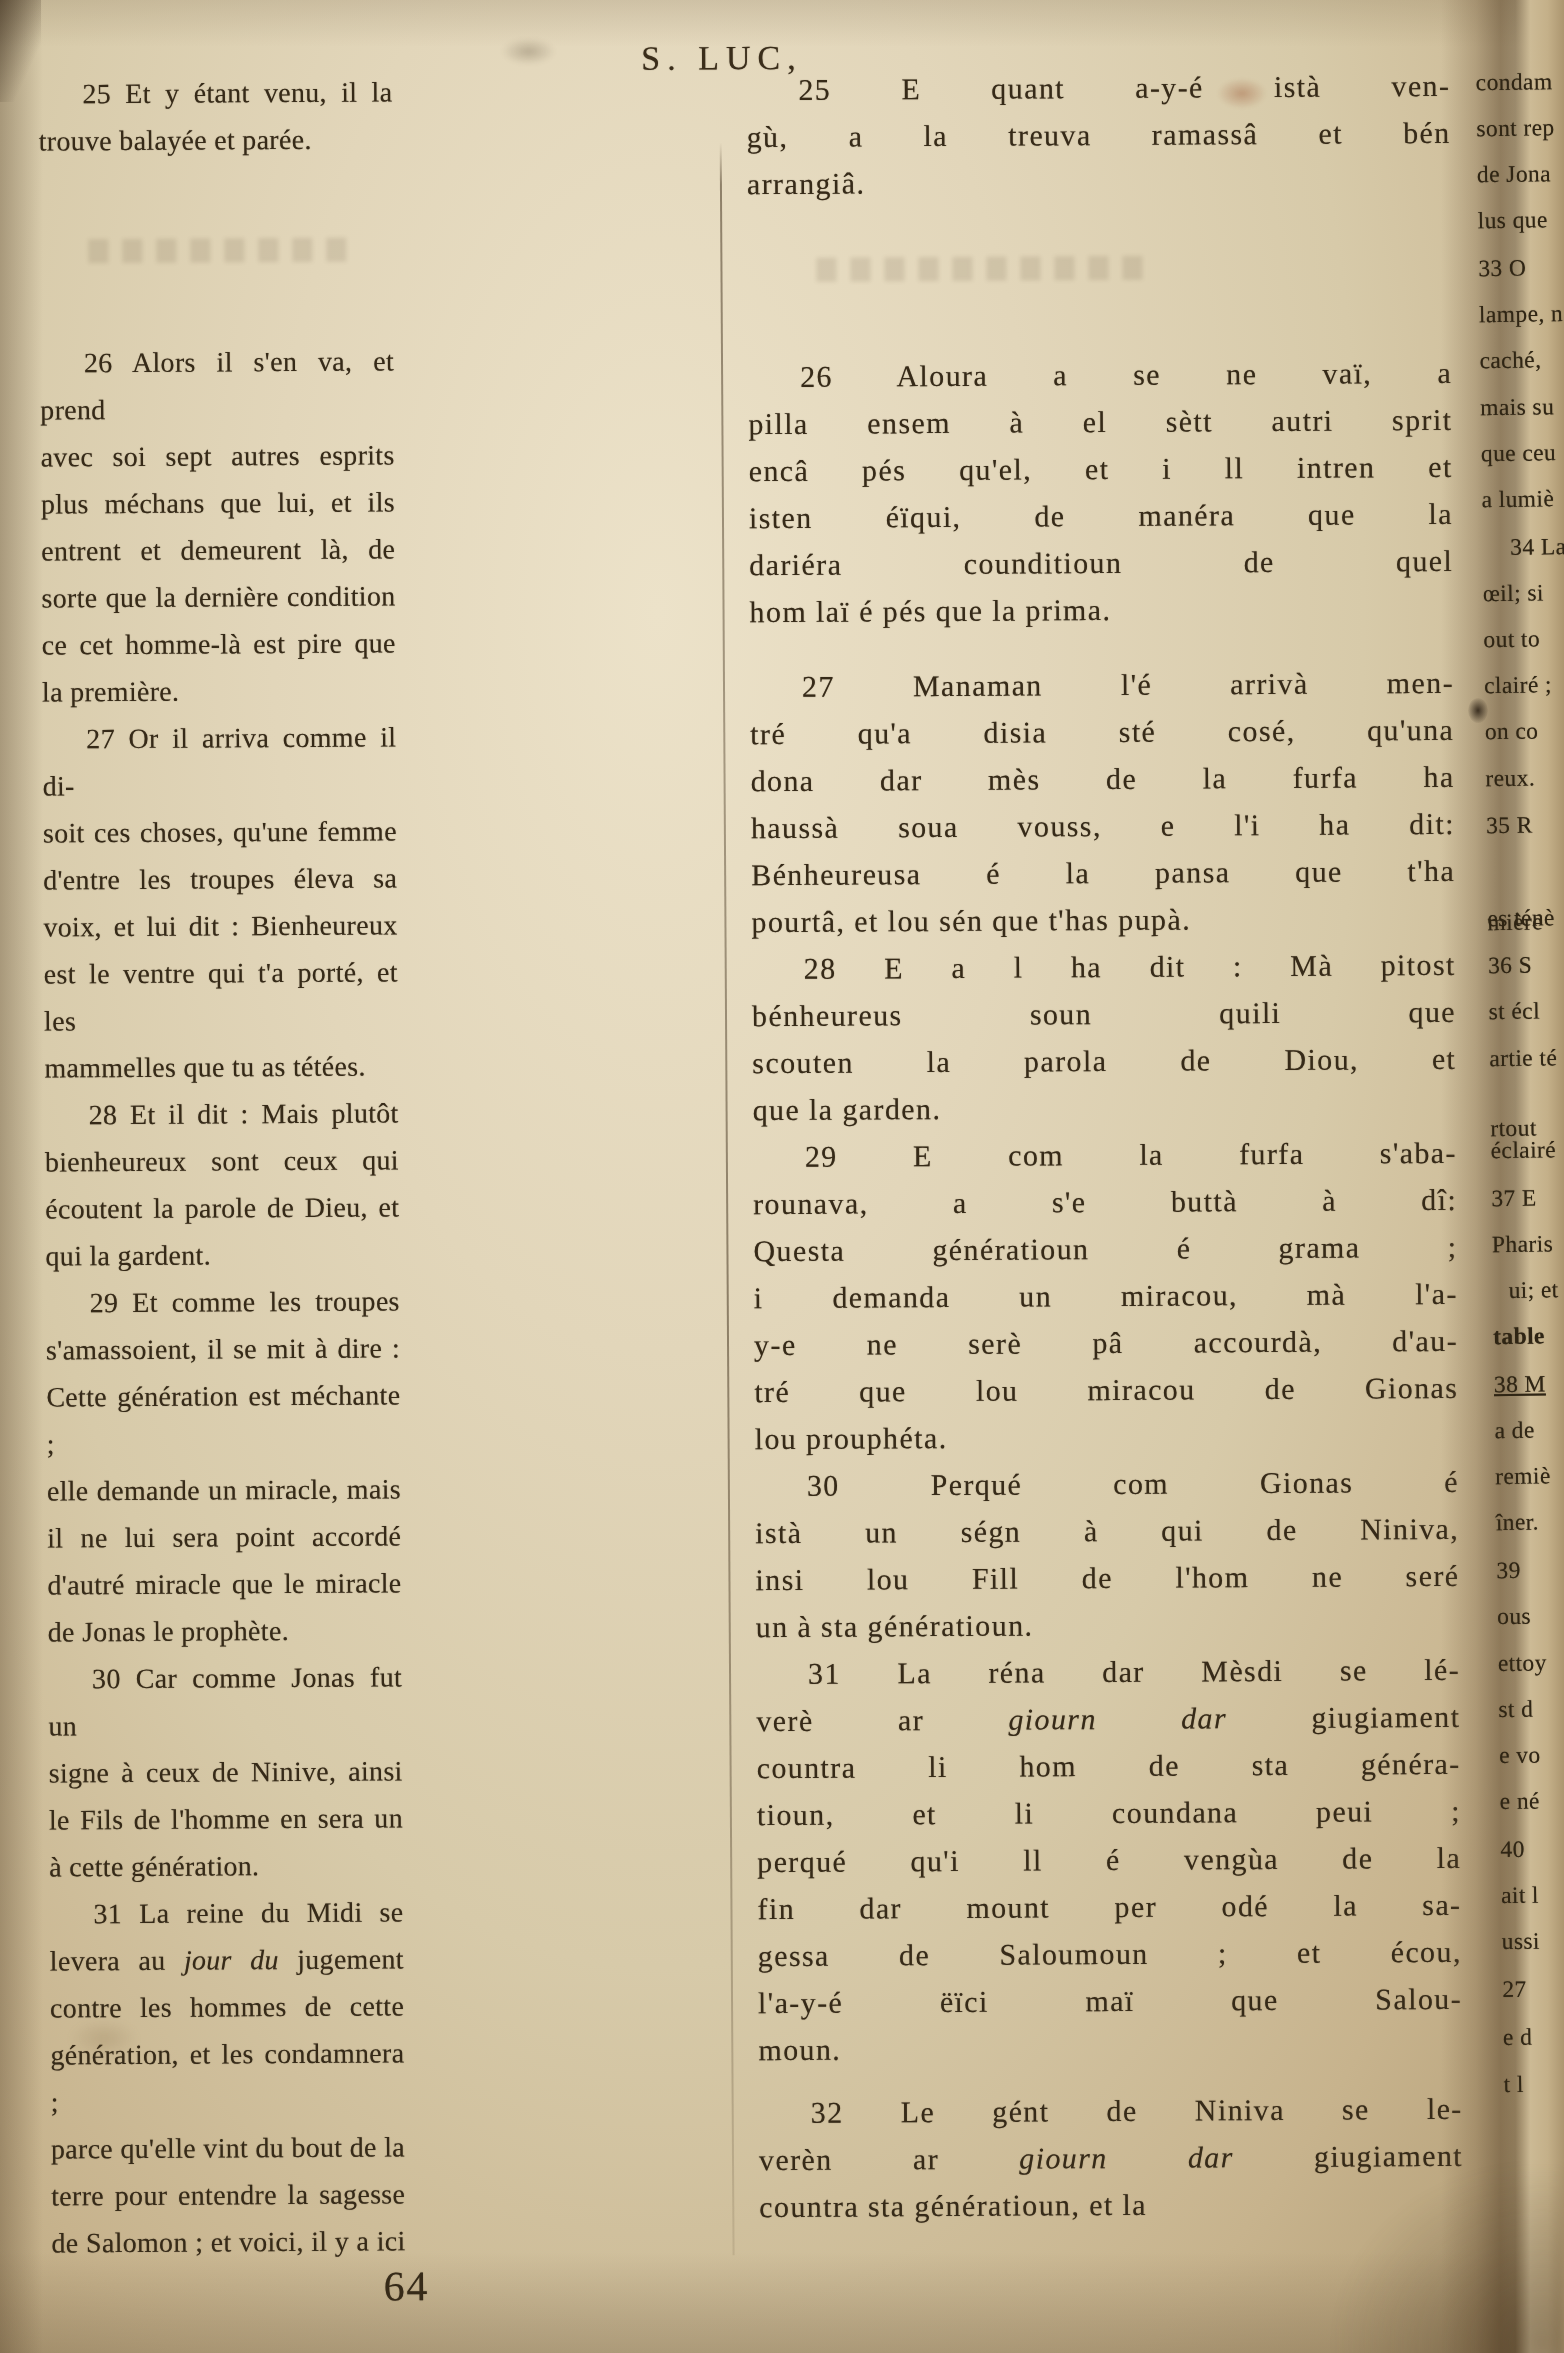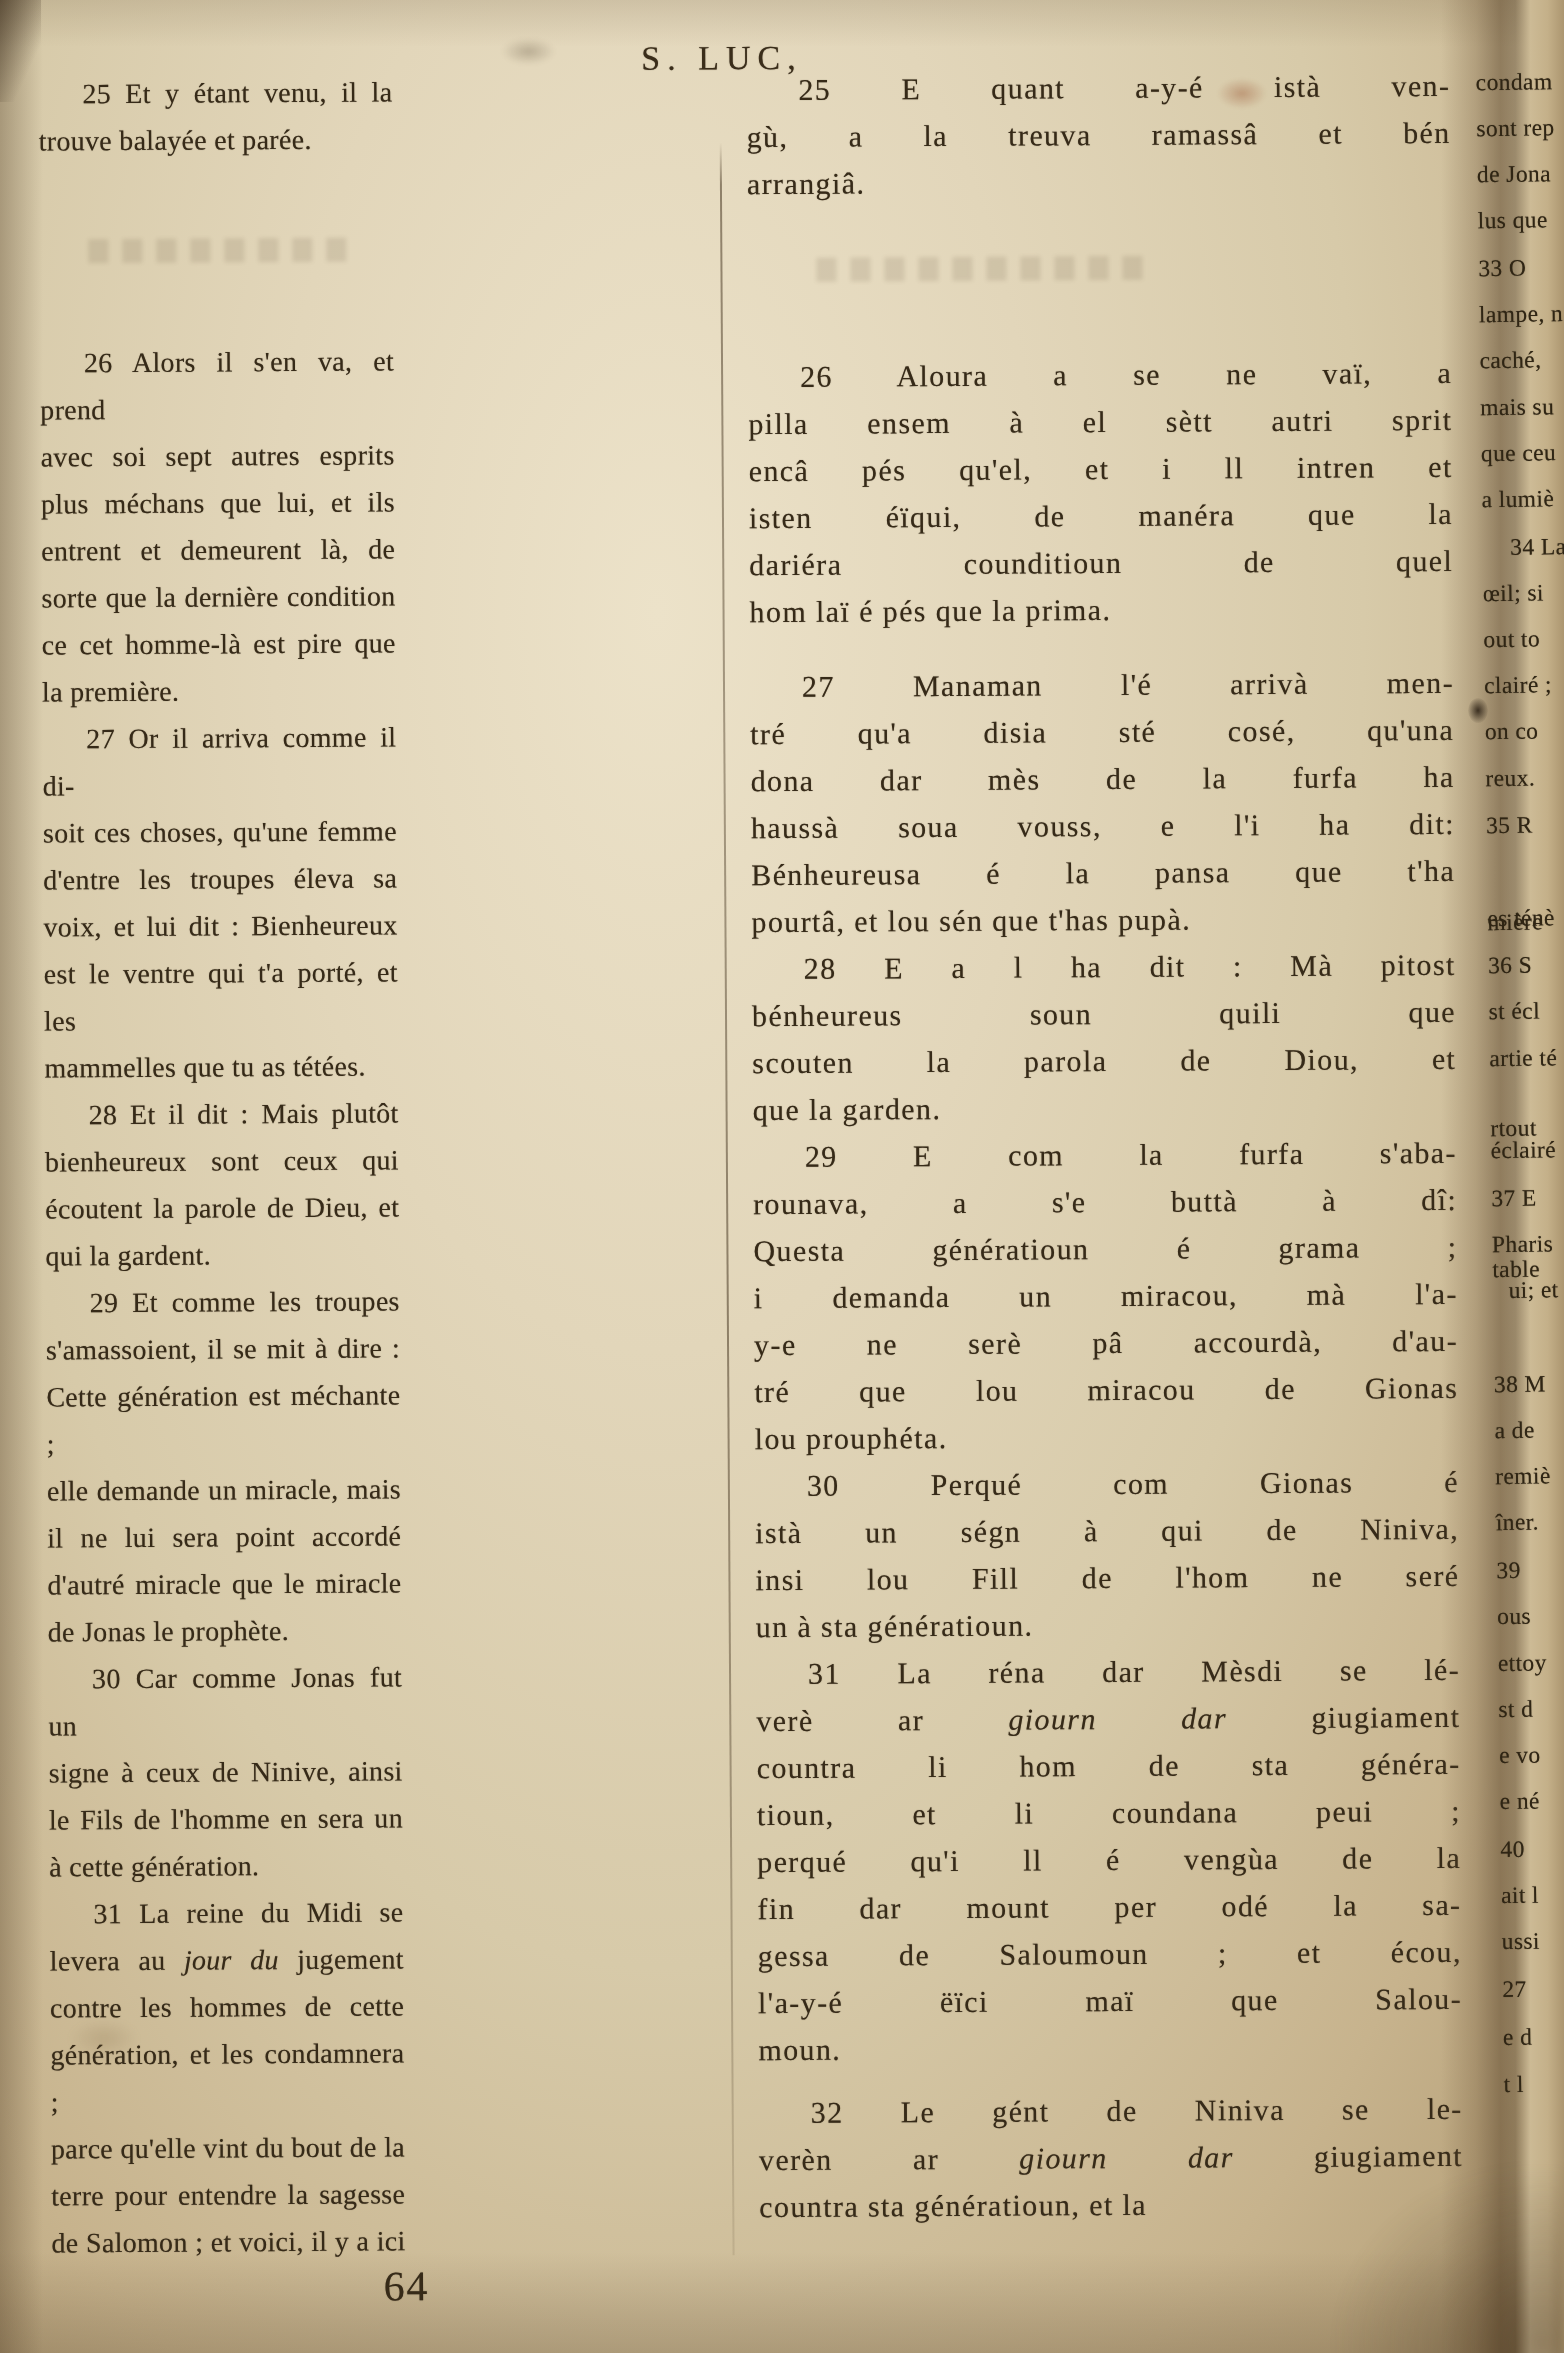--- a/index.html
+++ b/index.html
@@ -225,22 +225,22 @@
         <div class="frag" style="top: 909px;">mière</div>
         <div class="frag" style="top: 905px;">es ténè</div>
         <div class="frag" style="top: 952px;">36 S</div>
         <div class="frag" style="top: 998px;">st écl</div>
         <div class="frag" style="top: 1045px;">artie té</div>
         <div class="frag" style="top: 1091px; margin-top: 24px;">rtout</div>
         <div class="frag" style="top: 1137px;">éclairé</div>
         <div class="frag" style="top: 1185px;">37 E</div>
         <div class="frag" style="top: 1231px;">Pharis</div>
         <div class="frag" style="top: 1277px; margin-left: 16px;">ui; et</div>
-        <div class="frag" style="top: 1256px;">table</div>
-        <div class="frag" style="top: 1371px;">38 M</div>
+        <div class="frag" style="top: 1323px; font-weight: bold;">table</div>
+        <div class="frag" style="top: 1371px; text-decoration: underline;">38 M</div>
         <div class="frag" style="top: 1417px;">a de</div>
         <div class="frag" style="top: 1463px;">remiè</div>
         <div class="frag" style="top: 1509px;">îner.</div>
         <div class="frag" style="top: 1557px;">39</div>
         <div class="frag" style="top: 1603px;">ous</div>
         <div class="frag" style="top: 1650px;">ettoy</div>
         <div class="frag" style="top: 1696px;">st d</div>
         <div class="frag" style="top: 1742px;">e vo</div>
         <div class="frag" style="top: 1788px;">e né</div>
         <div class="frag" style="top: 1836px;">40</div>

